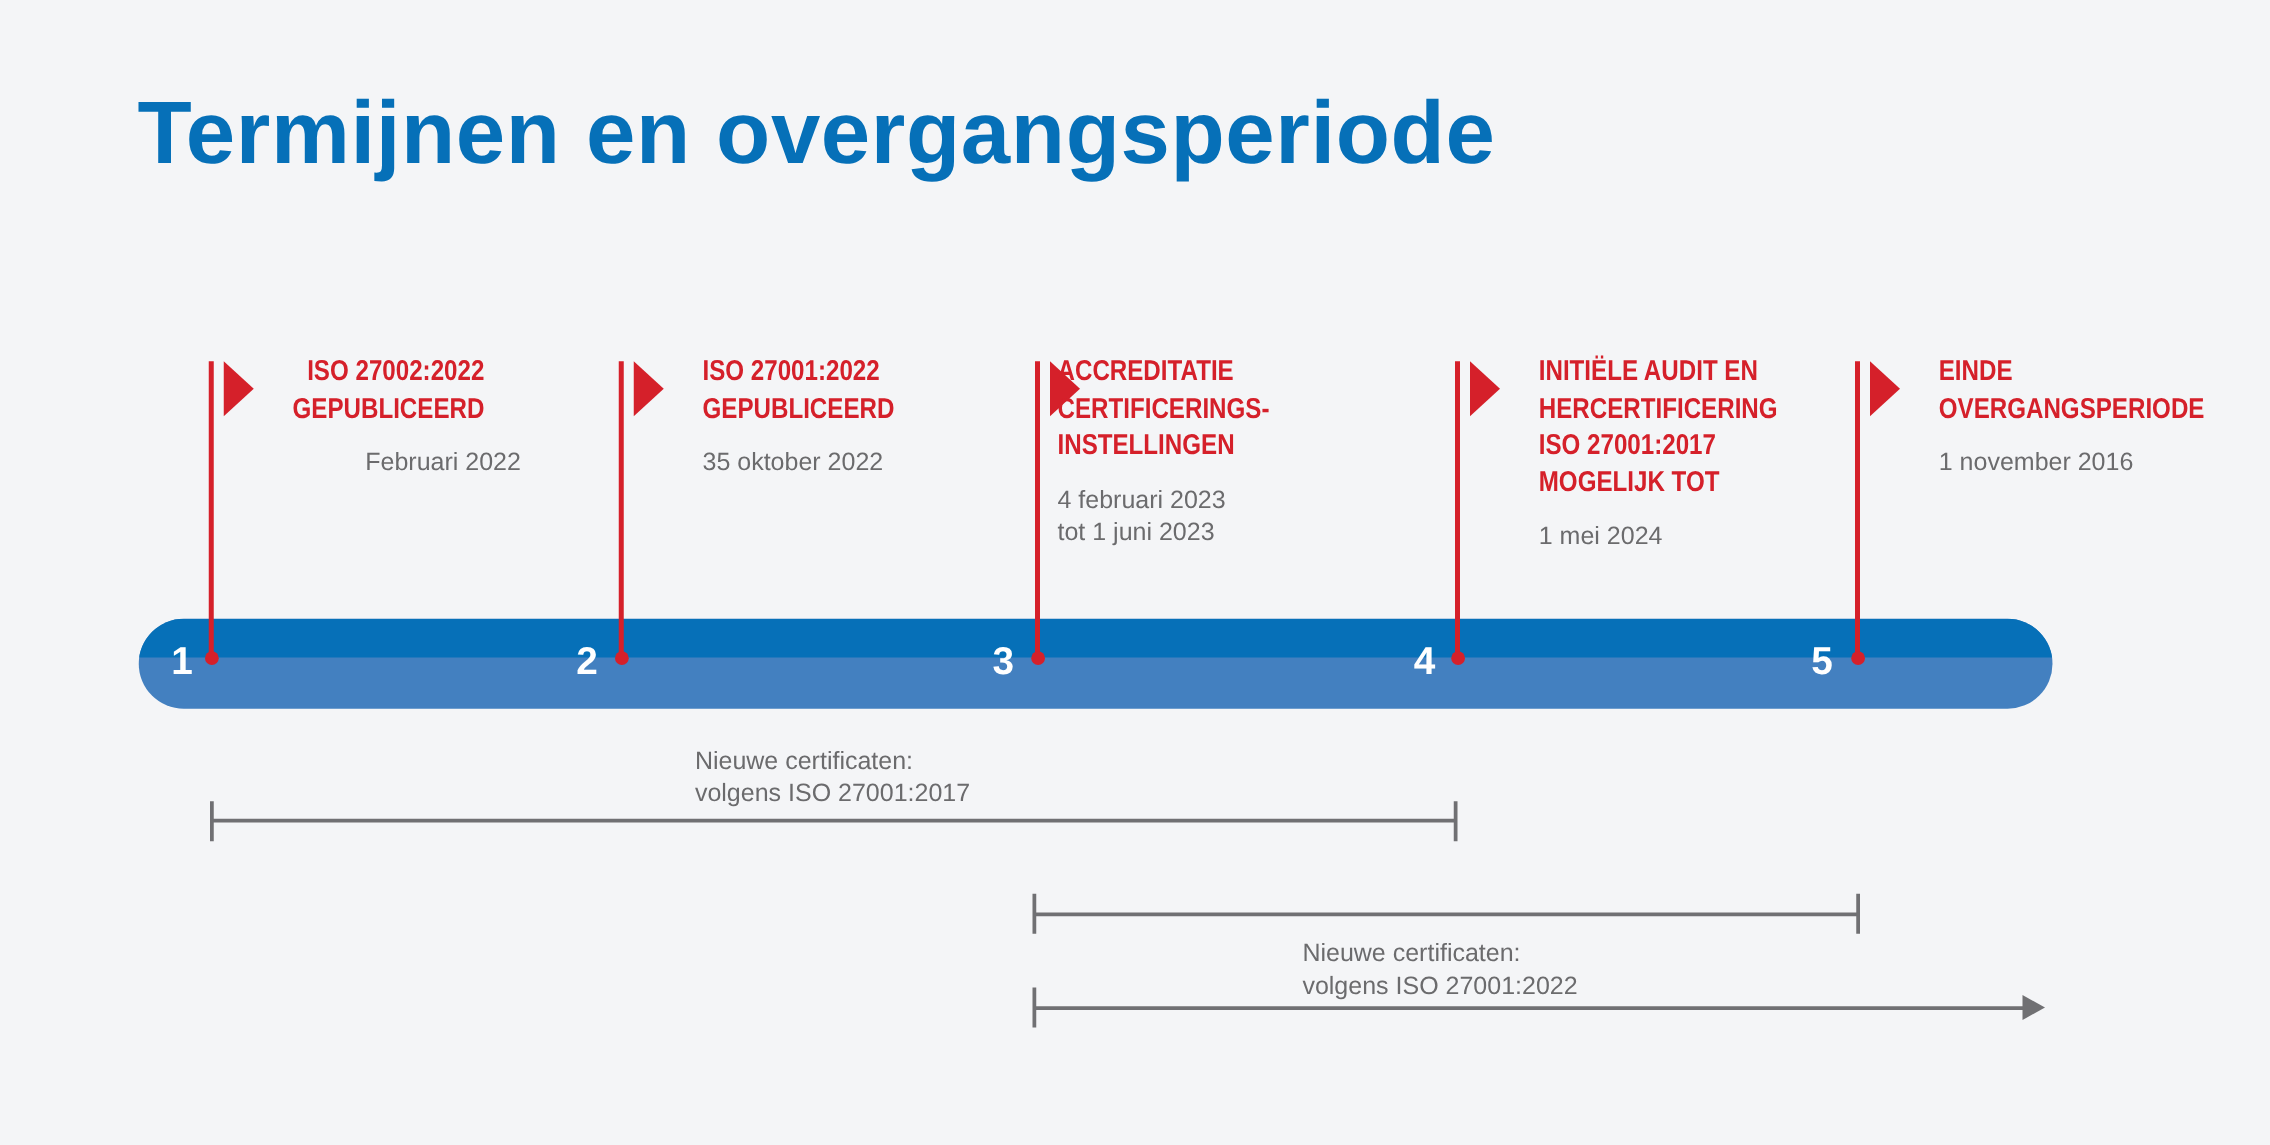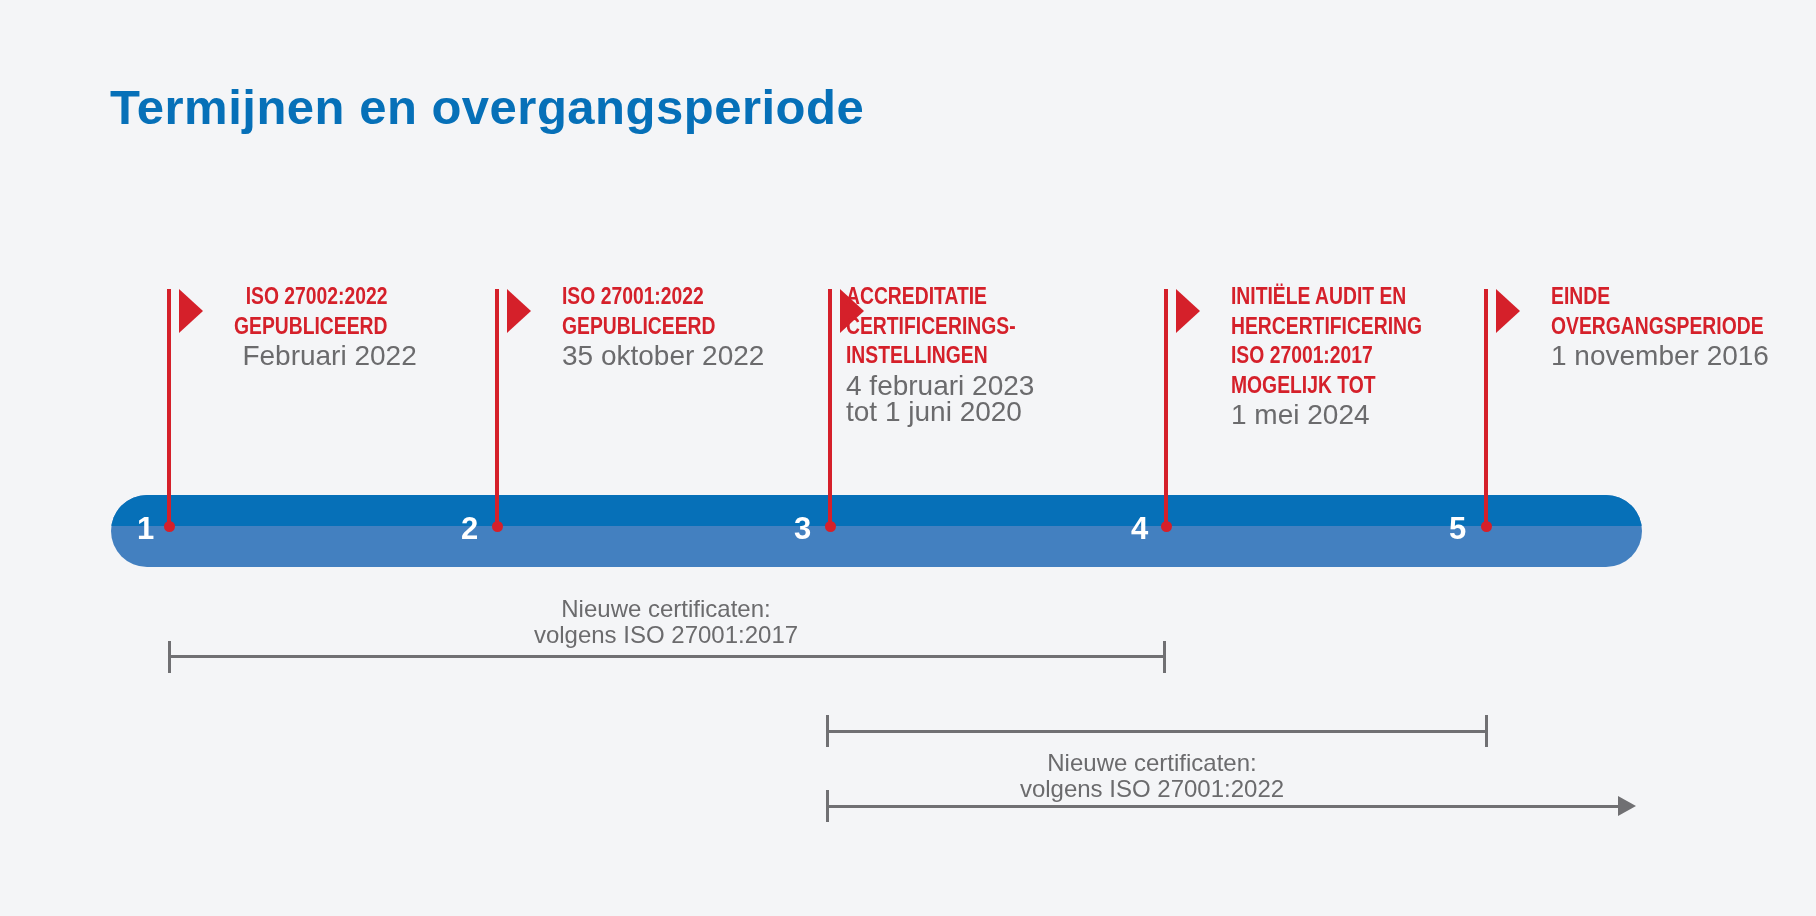--- a/index.html
+++ b/index.html
@@ -6,21 +6,21 @@
     body {
       width: 1816px; height: 916px; overflow: hidden;
       background: #f4f5f7;
       position: relative;
       font-family: "Liberation Sans", sans-serif;
     }
     .title {
       position: absolute; left: 110px; top: 62px;
       margin: 0;
       font-family: "Liberation Sans", sans-serif;
-      font-weight: bold; font-size: 49px; line-height: 90px;
+      font-weight: bold; font-size: 71px; line-height: 90px;
       color: #0670b8; letter-spacing: 0.5px;
       white-space: nowrap;
     }
     .pole {
       position: absolute; width: 4px; background: #d5202a;
       top: 289px; height: 237px;
     }
     .pole-dot {
       position: absolute; width: 11px; height: 11px; border-radius: 50%;
       background: #d5202a; top: 521px;
@@ -34,22 +34,22 @@
     .milestone-text { position: absolute; top: 282px; }
     .ms-title {
       font-family: "Liberation Sans", sans-serif;
       font-weight: bold; color: #d5202a;
       font-size: 23px; line-height: 29.5px;
       transform: scaleX(0.84); transform-origin: left top;
       white-space: nowrap; letter-spacing: 0px;
     }
     .ms-title div { white-space: nowrap; }
     .ms-date {
-      color: #6b6b6d; font-size: 28px; line-height: 26px;
-      white-space: nowrap; margin-top: 2px;
+      color: #6b6b6d; font-size: 20px; line-height: 26px;
+      white-space: nowrap; margin-top: 16px;
     }
     .bar {
       position: absolute; left: 111px; top: 495px; width: 1531px; height: 72px;
       border-radius: 36px; overflow: hidden;
       background: #4380c0;
     }
     .bar-top {
       position: absolute; left: 0; top: 0; width: 100%; height: 31px;
       background: #0670b8;
     }
@@ -58,22 +58,22 @@
       color: #ffffff; font-weight: bold; font-size: 31px; line-height: 40px;
       font-family: "Liberation Sans", sans-serif;
     }
     .range-line {
       position: absolute; height: 3px; background: #707073;
     }
     .range-tick {
       position: absolute; width: 3px; height: 32px; background: #707073;
     }
     .range-label {
-      position: absolute; text-align: center;
-      color: #6b6b6d; font-size: 24px; line-height: 26px;
+      position: absolute; 
+      color: #6b6b6d; font-size: 20px; line-height: 26px;
       transform: translateX(-50%); white-space: nowrap;
     }
     .arrow-head {
       position: absolute; width: 0; height: 0;
       border-top: 10px solid transparent;
       border-bottom: 10px solid transparent;
       border-left: 18px solid #707073;
     }
   </style>
 </head>
@@ -126,21 +126,21 @@
   <div class="pole-dot" style="left:825px;"></div>
   <div class="flag-tri" style="left:840px;"></div>
   <div class="milestone-text" style="left:846px;">
     <div class="ms-title">
       <div>ACCREDITATIE</div>
       <div>CERTIFICERINGS-</div>
       <div>INSTELLINGEN</div>
     </div>
     <div class="ms-date">
       <div>4 februari 2023</div>
-      <div>tot 1 juni 2020</div>
+      <div>tot 1 juni 2023</div>
     </div>
   </div>
 </div>
 
 <div>
   <div class="pole" style="left:1164px;"></div>
   <div class="pole-dot" style="left:1161px;"></div>
   <div class="flag-tri" style="left:1176px;"></div>
   <div class="milestone-text" style="left:1231px;">
     <div class="ms-title">

